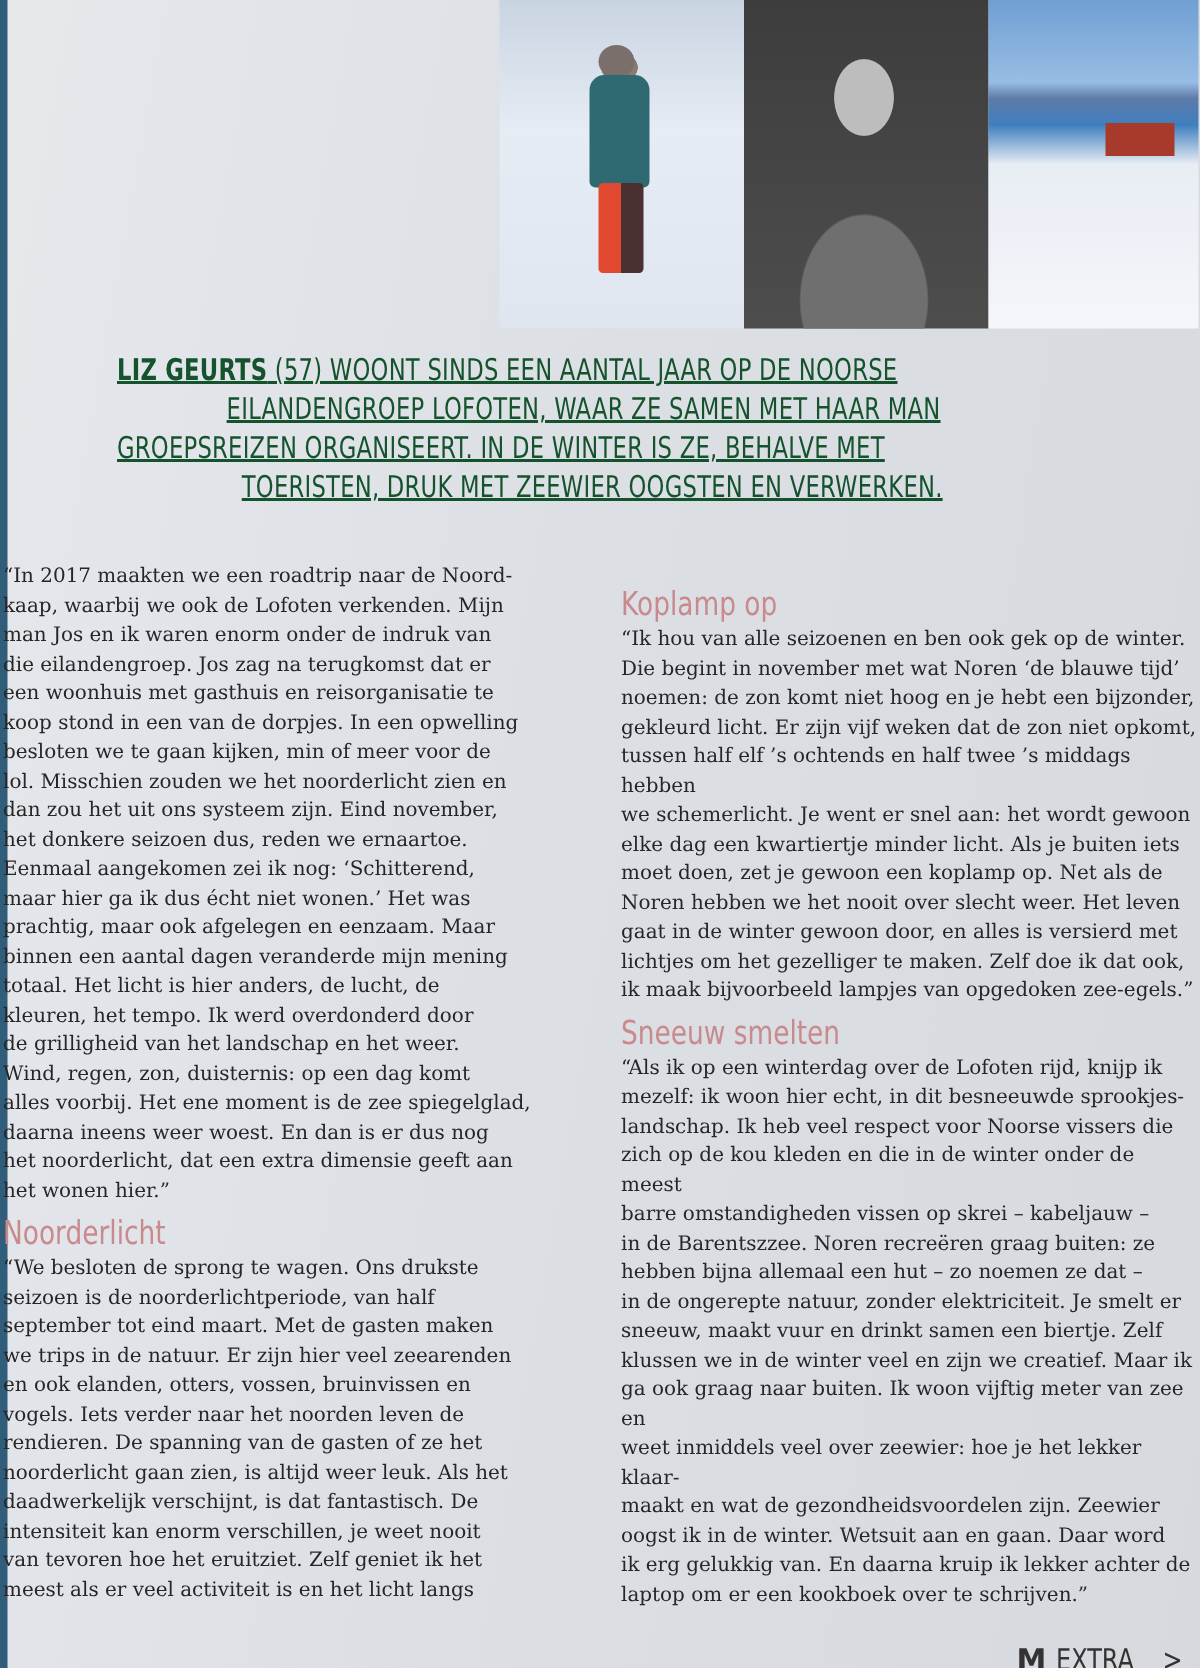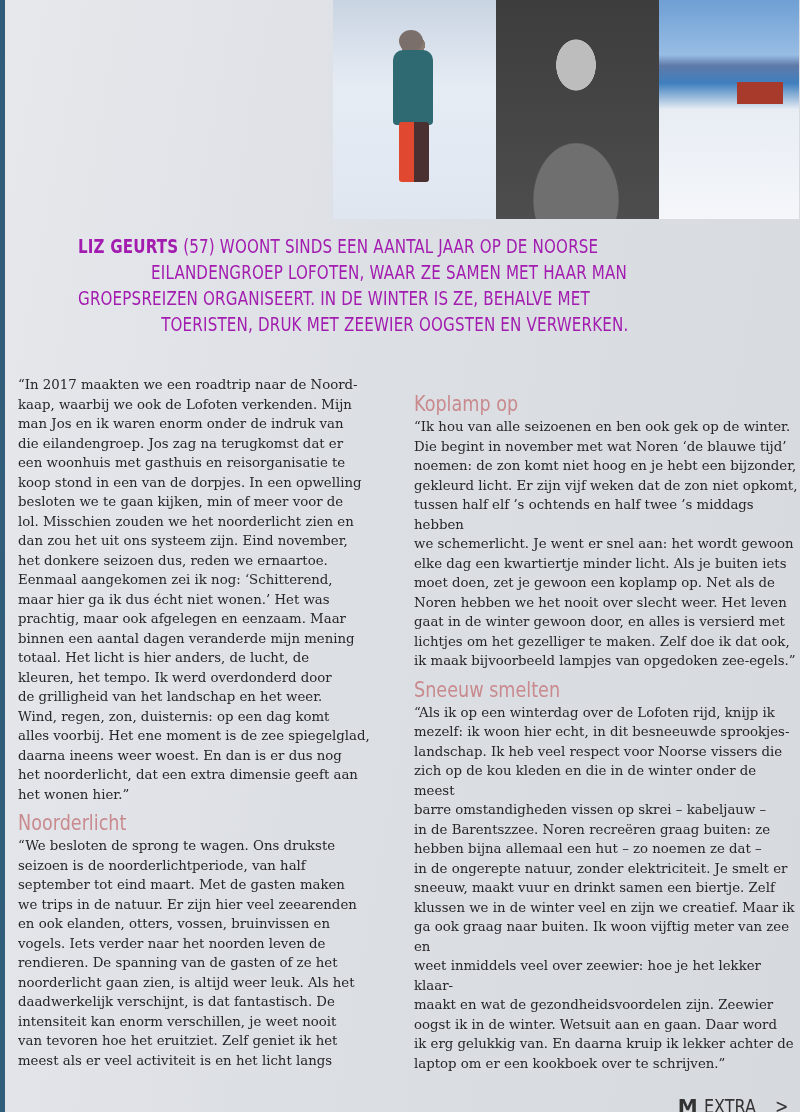--- a/index.html
+++ b/index.html
@@ -21,30 +21,30 @@
   .p2 { width: 163px; background: radial-gradient(ellipse 60px 80px at 80px 200px, #6f6f6f 0 70%, transparent 72%),
       radial-gradient(ellipse 28px 36px at 80px 65px, #bdbdbd 0 70%, transparent 72%),
       linear-gradient(180deg, #3d3d3d, #4d4d4d); }
   .p3 { width: 140px; background:
       linear-gradient(180deg, #6f9fd4 0%, #98bde4 25%, #5e7aa8 30%, #3f7fbf 38%, #e8edf4 50%, #f4f6fa 100%); }
   .p3 .house { position:absolute; left: 78px; top: 82px; width: 46px; height: 22px; background: #a83a2c; }
 
   .intro {
     position: absolute; top: 233px; left: 78px; width: 680px;
     font-family: "DejaVu Sans Condensed", "DejaVu Sans", sans-serif;
-    font-stretch: condensed; text-transform: uppercase; color: #a21caf;
-    font-size: 20px; line-height: 26px; letter-spacing: 0.2px;
+    font-stretch: condensed; text-transform: uppercase; color: #14532d;
+    font-size: 20px; line-height: 26px; letter-spacing: 0.2px; text-decoration: underline;
   }
   .intro .l { display:block; white-space: nowrap; transform-origin: left; transform: scaleX(0.84); }
   .intro .l2 { padding-left: 87px; }
   .intro .l4 { padding-left: 99px; }
   .intro b { font-weight: 700; }
 
   .col { position: absolute; top: 375px; width: 385px; font-size: 13.3px; line-height: 19.5px; color: #262628; }
-  .col.left { left: 18px; }
+  .col.left { left: 2px; }
   .col.right { left: 414px; top: 385px; }
   .col p { margin: 0; white-space: pre-line; }
   .col h2 {
     margin: 6px 0 0 0; font-family: "DejaVu Sans", sans-serif; font-weight: 400;
     font-size: 22px; line-height: 26px; color: #c98a8e; transform-origin: left; transform: scaleX(0.8); white-space: nowrap;
   }
   .footer-mark { position: absolute; right: 8px; top: 1058px; font-family: "DejaVu Sans", sans-serif; font-size: 20px; color: #333; margin-top: 36px; }
   .footer-mark b { font-weight: 700; }
   .footer-mark span { transform: scaleX(0.8); display:inline-block; transform-origin:left; }
 </style>

